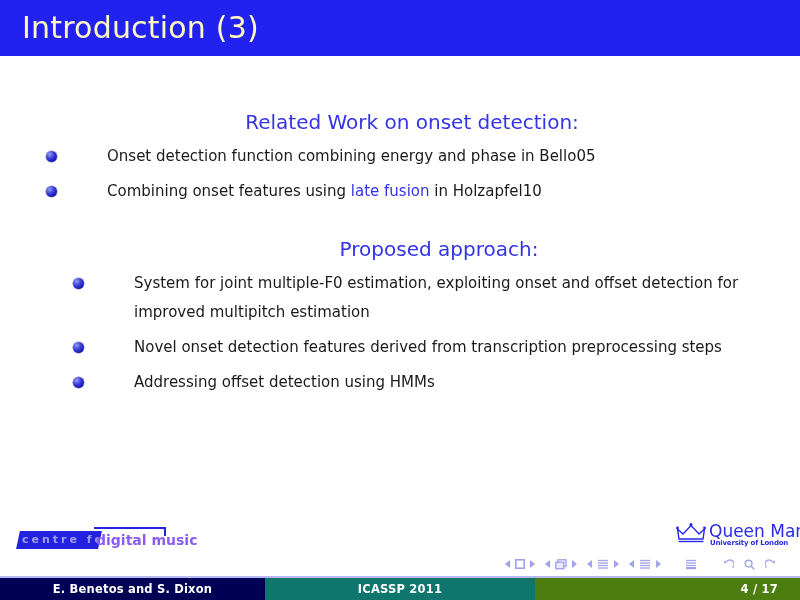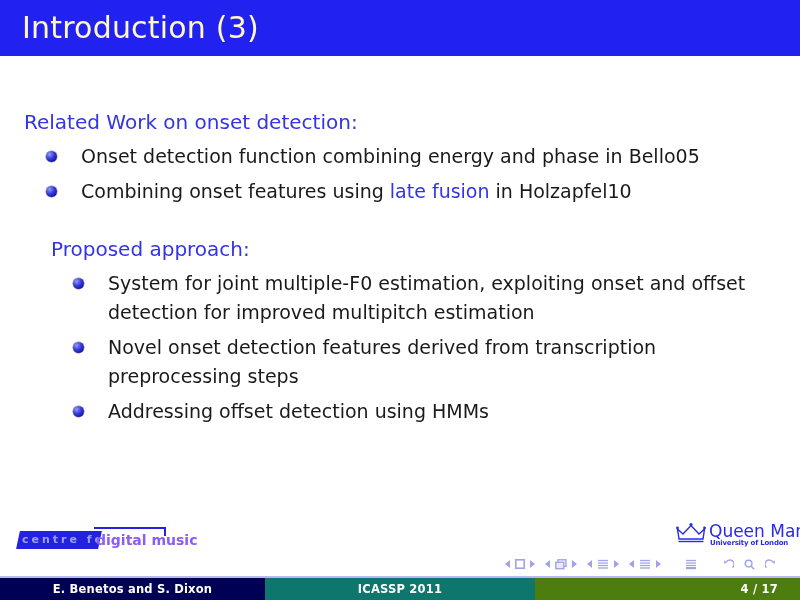--- a/index.html
+++ b/index.html
@@ -55,33 +55,34 @@
   }
   .block-1 { top: 53px; }
   .block-2 { top: 180px; margin-left: 27px; }
 
   .block-heading {
     margin: 0 0 7px 24px;
     font-size: 20px;
     line-height: 26px;
     color: #3333e8;
     white-space: nowrap;
+    text-align: center;
   }
 
   ul.bullets {
     list-style: none;
     margin: 0;
     padding: 0;
   }
   ul.bullets li {
     position: relative;
     margin: 0 0 6px 0;
-    padding-left: 81px;
+    padding-left: 107px;
     padding-right: 55px;
-    font-size: 19px;
+    font-size: 15px;
     line-height: 29px;
     color: #1a1a1a;
   }
   ul.bullets li:last-child { margin-bottom: 0; }
 
   
   .ball {
     position: absolute;
     left: 46px;
     top: 9px;

